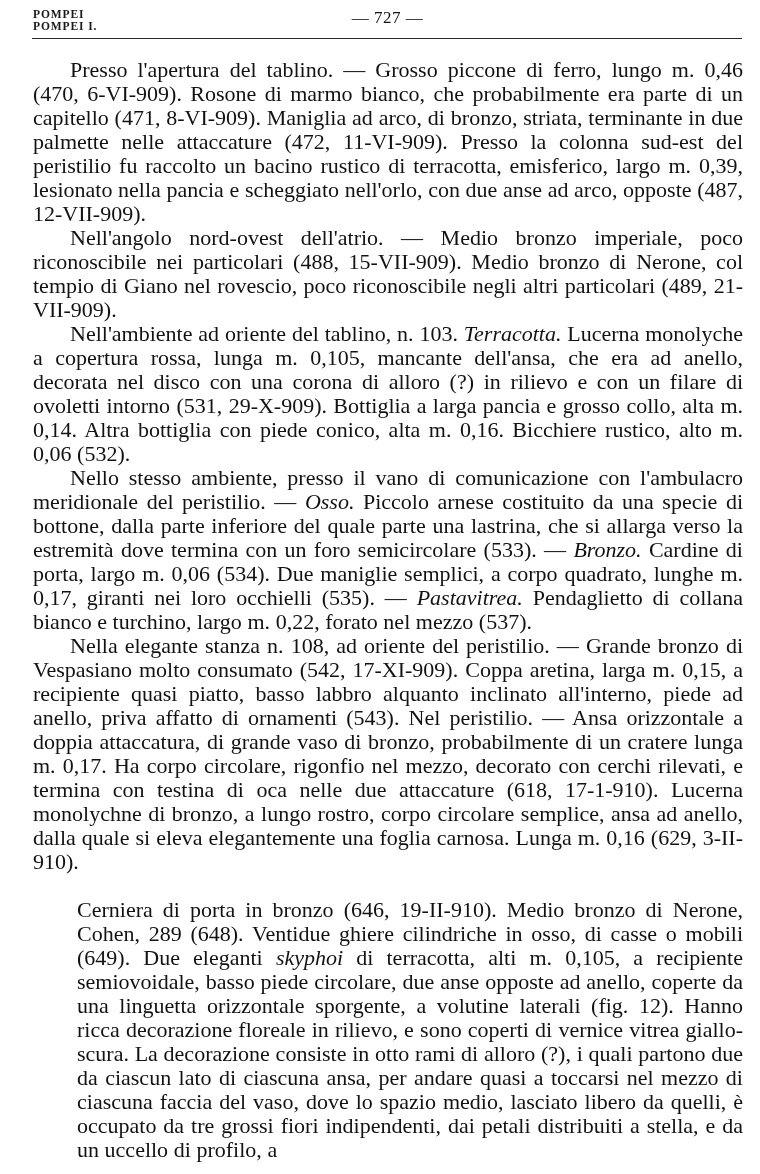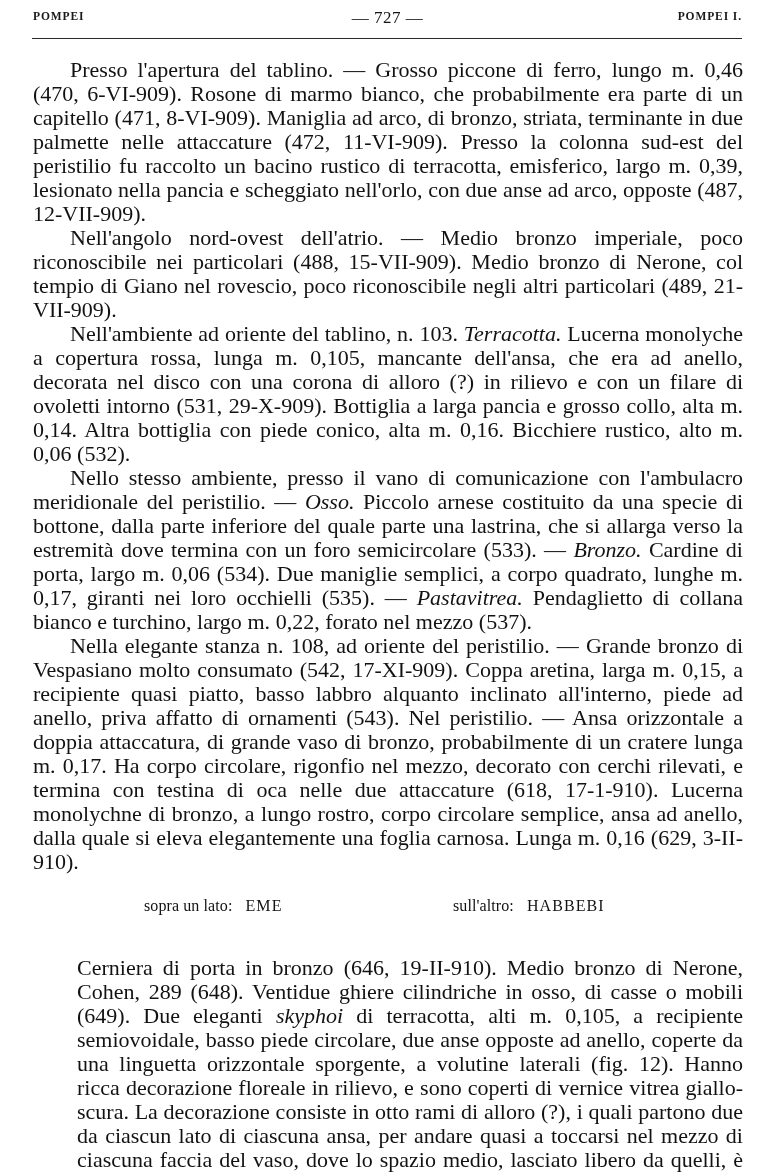--- a/index.html
+++ b/index.html
@@ -20,21 +20,22 @@
 
   
   .running-head {
     position: absolute;
     top: 10px;
     left: 33px;
     right: 18px;
     height: 20px;
     display: flex;
     align-items: baseline;
-    justify-content: space-between;
+    justify-content: center;
+    flex-direction: column;
   }
   .head-left, .head-right {
     font-size: 11.5px;
     font-weight: bold;
     letter-spacing: 0.9px;
     color: #1a1a1a;
     font-family: "Liberation Serif", "DejaVu Serif", serif;
   }
   .head-center {
     font-size: 17px;
@@ -131,30 +132,20 @@
 
   <div class="body">
     <div id="paragraphs-container">
         <p class="para"><span>Presso l'apertura del tablino. — Grosso piccone di ferro, lungo m. 0,46 (470, 6-VI-909). Rosone di marmo bianco, che probabilmente era parte di un capitello (471, 8-VI-909). Maniglia ad arco, di bronzo, striata, terminante in due palmette nelle attaccature (472, 11-VI-909). Presso la colonna sud-est del peristilio fu raccolto un bacino rustico di terracotta, emisferico, largo m. 0,39, lesionato nella pancia e scheggiato nell'orlo, con due anse ad arco, opposte (487, 12-VII-909).</span></p>
         <p class="para"><span>Nell'angolo nord-ovest dell'atrio. — Medio bronzo imperiale, poco riconoscibile nei particolari (488, 15-VII-909). Medio bronzo di Nerone, col tempio di Giano nel rovescio, poco riconoscibile negli altri particolari (489, 21-VII-909).</span></p>
         <p class="para"><span>Nell'ambiente ad oriente del tablino, n. 103. </span><span class="it">Terracotta.</span><span> Lucerna monolyche a copertura rossa, lunga m. 0,105, mancante dell'ansa, che era ad anello, decorata nel disco con una corona di alloro (?) in rilievo e con un filare di ovoletti intorno (531, 29-X-909). Bottiglia a larga pancia e grosso collo, alta m. 0,14. Altra bottiglia con piede conico, alta m. 0,16. Bicchiere rustico, alto m. 0,06 (532).</span></p>
         <p class="para"><span>Nello stesso ambiente, presso il vano di comunicazione con l'ambulacro meridionale del peristilio. — </span><span class="it">Osso.</span><span> Piccolo arnese costituito da una specie di bottone, dalla parte inferiore del quale parte una lastrina, che si allarga verso la estremità dove termina con un foro semicircolare (533). — </span><span class="it">Bronzo.</span><span> Cardine di porta, largo m. 0,06 (534). Due maniglie semplici, a corpo quadrato, lunghe m. 0,17, giranti nei loro occhielli (535). — </span><span class="it">Pastavitrea.</span><span> Pendaglietto di collana bianco e turchino, largo m. 0,22, forato nel mezzo (537).</span></p>
         <p class="para"><span>Nella elegante stanza n. 108, ad oriente del peristilio. — Grande bronzo di Vespasiano molto consumato (542, 17-XI-909). Coppa aretina, larga m. 0,15, a recipiente quasi piatto, basso labbro alquanto inclinato all'interno, piede ad anello, priva affatto di ornamenti (543). Nel peristilio. — Ansa orizzontale a doppia attaccatura, di grande vaso di bronzo, probabilmente di un cratere lunga m. 0,17. Ha corpo circolare, rigonfio nel mezzo, decorato con cerchi rilevati, e termina con testina di oca nelle due attaccature (618, 17-1-910). Lucerna monolychne di bronzo, a lungo rostro, corpo circolare semplice, ansa ad anello, dalla quale si eleva elegantemente una foglia carnosa. Lunga m. 0,16 (629, 3-II-910).</span></p>
       </div>
 
-    <div class="inscription">
-      <div class="insc-row">
-        <span class="insc-left">
-          <span class="insc-label">sopra un lato:</span><span class="insc-value">EME</span>
-        </span>
-        <span class="insc-right">
-          <span class="insc-label">sull'altro:</span><span class="insc-value">HABBEBI</span>
-        </span>
-      </div>
-    </div>
 
     <div class="gap-before-tail"></div>
 
     <div id="tail-container">
         <p class="para noindent"><span>Cerniera di porta in bronzo (646, 19-II-910). Medio bronzo di Nerone, Cohen, 289 (648). Ventidue ghiere cilindriche in osso, di casse o mobili (649). Due eleganti </span><span class="it">skyphoi</span><span> di terracotta, alti m. 0,105, a recipiente semiovoidale, basso piede circolare, due anse opposte ad anello, coperte da una linguetta orizzontale sporgente, a volutine laterali (fig. 12). Hanno ricca decorazione floreale in rilievo, e sono coperti di vernice vitrea giallo-scura. La decorazione consiste in otto rami di alloro (?), i quali partono due da ciascun lato di ciascuna ansa, per andare quasi a toccarsi nel mezzo di ciascuna faccia del vaso, dove lo spazio medio, lasciato libero da quelli, è occupato da tre grossi fiori indipendenti, dai petali distribuiti a stella, e da un uccello di profilo, a</span></p>
       </div>
   </div>
 
 </div>
 

